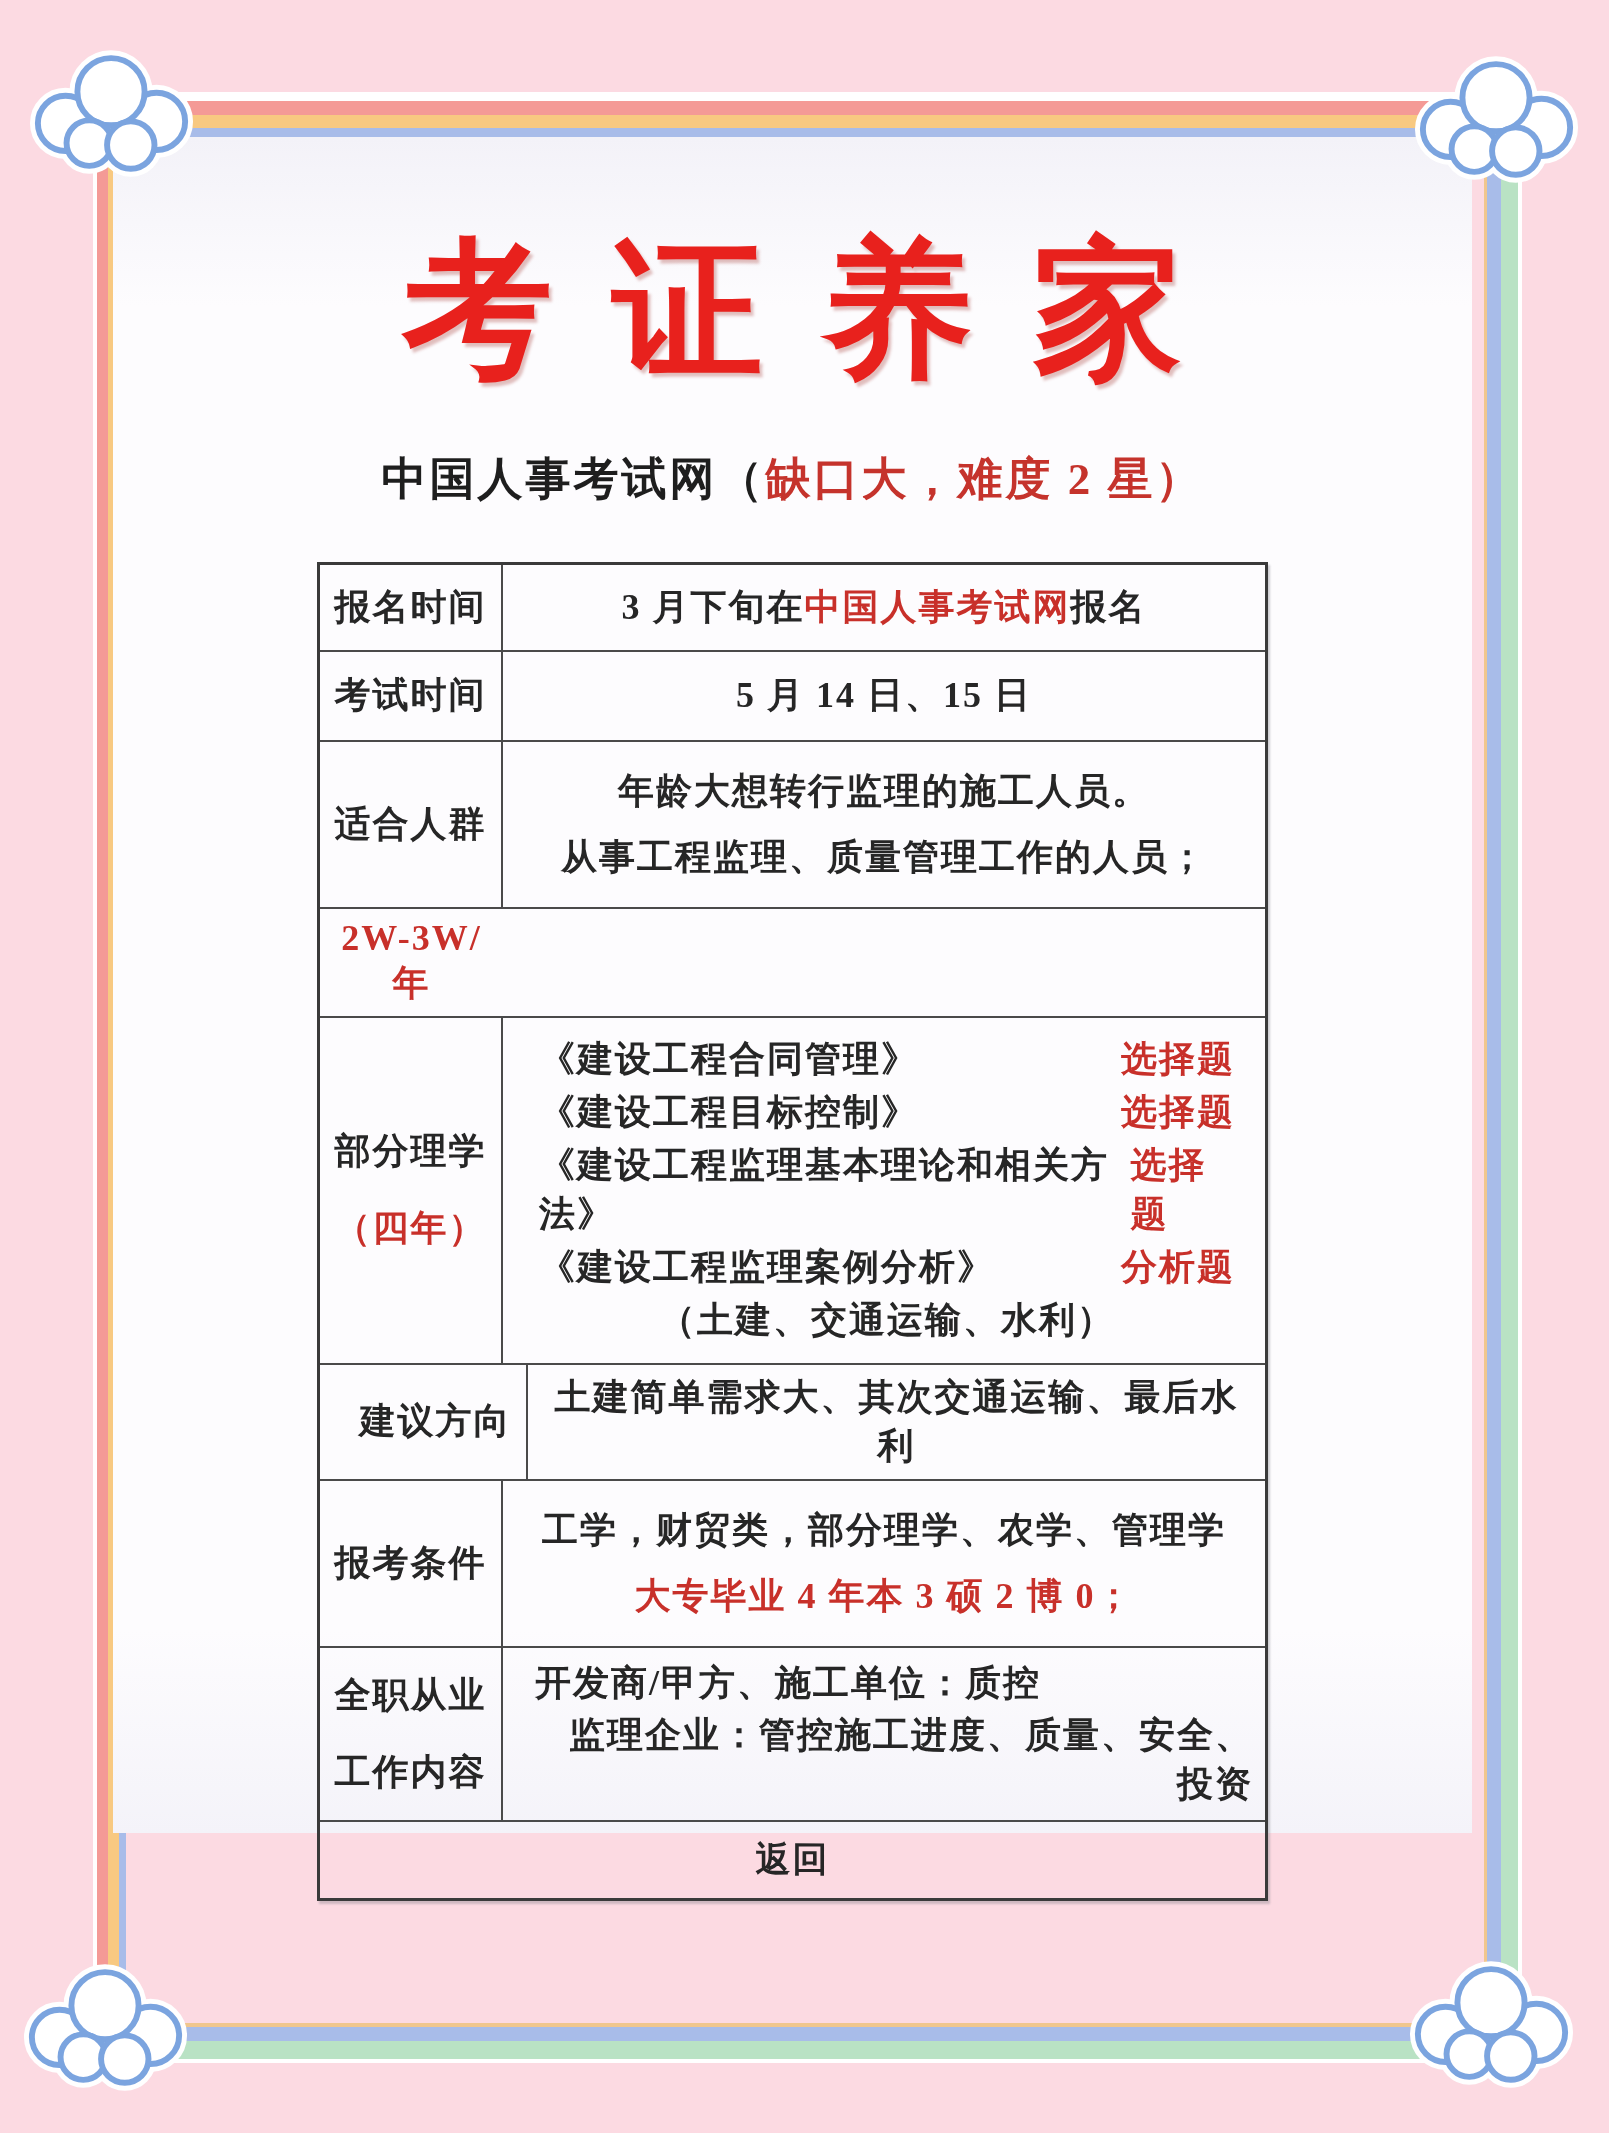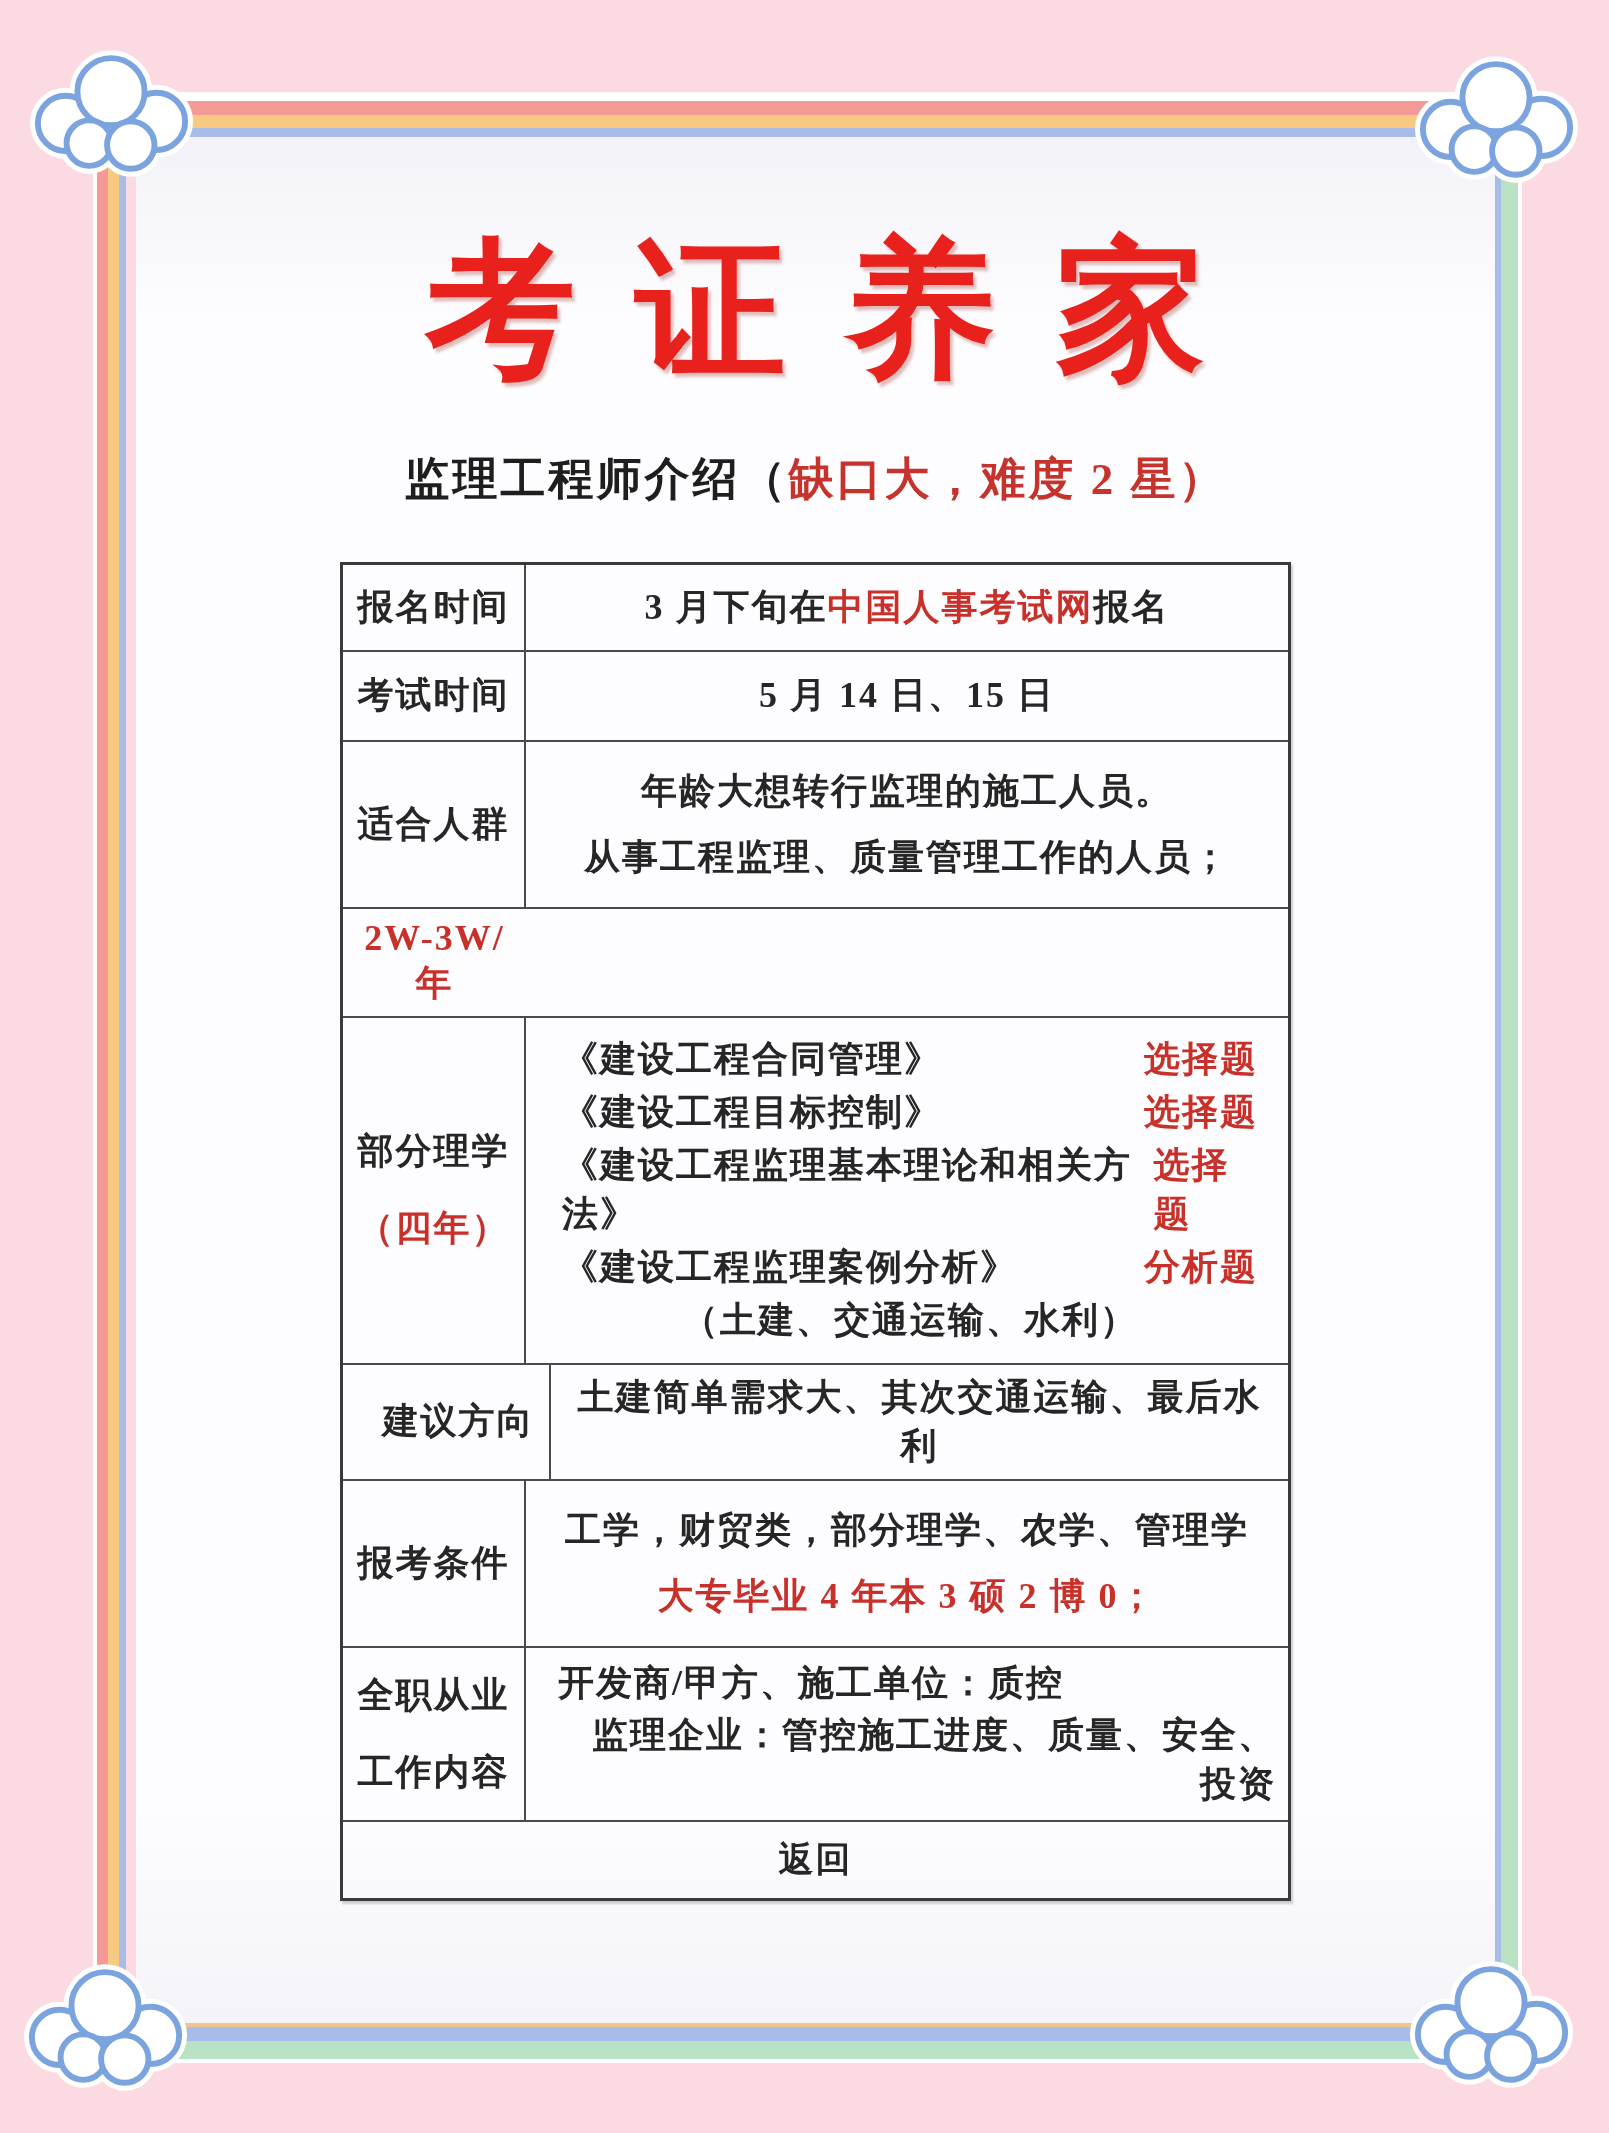--- a/index.html
+++ b/index.html
@@ -22,21 +22,21 @@
   .strip-right{
     left:1484px;top:137px;width:38px;height:1926px;
     background:linear-gradient(to right,#f0c68e 0 9%,#a8bce9 9% 46%,#b9e2c4 46% 89%,#ffffff 89% 100%);
   }
   .strip-bottom{
     left:126px;top:2023px;width:1396px;height:40px;
     background:linear-gradient(to bottom,#f0c68e 0 9%,#a8bce9 9% 46%,#b9e2c4 46% 89%,#ffffff 89% 100%);
   }
   
   .panel{
-    position:absolute;left:136px;top:137px;width:1359px;height:1886px;
+    position:absolute;left:113px;top:137px;width:1359px;height:1696px;
     background:linear-gradient(180deg,#f3f2f8 0%,#fdfcfe 10%,#fdfcfe 88%,#f4f3f9 100%);
   }
   
   .cloud{position:absolute;width:168px;height:134px;}
   .cloud-tl{left:28px;top:44px;}
   .cloud-tr{left:1413px;top:50px;}
   .cloud-bl{left:22px;top:1958px;}
   .cloud-br{left:1408px;top:1955px;}
   
   .title{
@@ -103,21 +103,21 @@
 <body>
 
 <div class="strip strip-top"></div>
 <div class="strip strip-left"></div>
 <div class="strip strip-right"></div>
 <div class="strip strip-bottom"></div>
 
 <div class="panel">
   <div class="title">考证养家</div>
   <div class="subtitle">
-    <span>监理工程师介绍（</span><span class="hl">缺口大，难度 2 星）</span>
+    <span>中国人事考试网（</span><span class="hl">缺口大，难度 2 星）</span>
   </div>
 
   <div class="info-table">
 
     <div class="trow r-signup">
       <div class="tlabel">报名时间</div>
       <div class="tvalue">
         <div>
           <span>3 月下旬在</span><span class="red">中国人事考试网</span><span>报名</span>
         </div>

